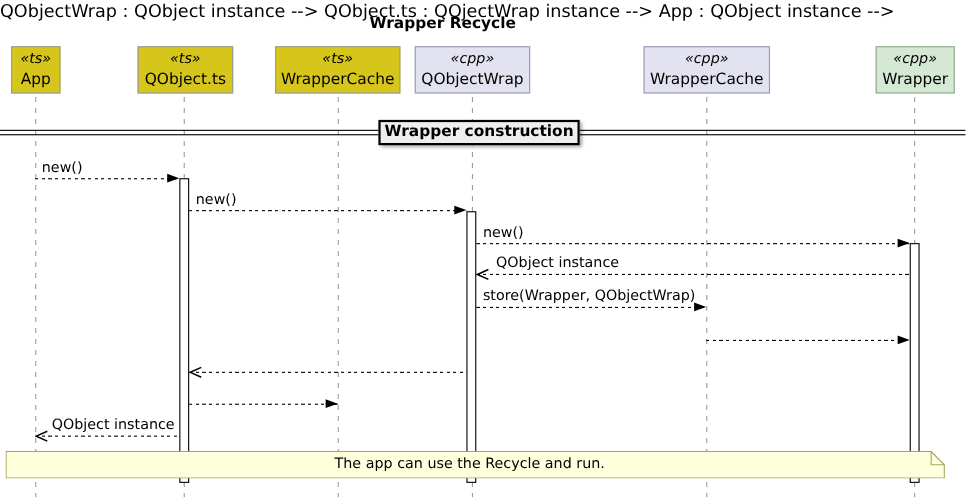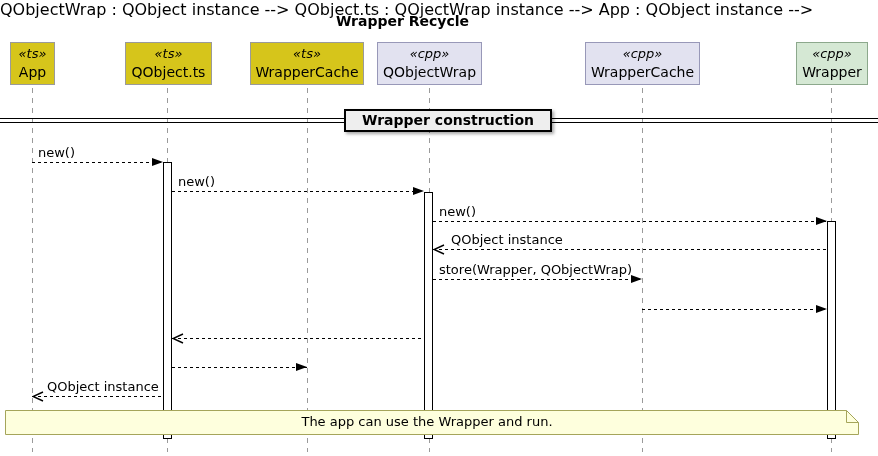--- a/index.html
+++ b/index.html
@@ -24,21 +24,21 @@
   }
   .p-ts      { background:#D6C51B; border-color:#9a9a9a; }
   .p-cpp     { background:#E2E2F0; border-color:#9898B8; }
   .p-qobject { background:#D5E8D4; border-color:#8CA88C; }
   .stereo { font-style:italic; font-size:13px; }
   .divider-line {
     position:absolute; left:0; top:118px; width:878px; height:3px;
     border-top:1px solid #000; border-bottom:1px solid #000;
   }
   .divider-box {
-    position:absolute; left:344px; top:109px; width:208px; height:23px;
+    position:absolute; left:344px; top:109px; width:183px; height:23px;
     box-sizing:border-box; background:#EEEEEE; border:2px solid #000;
     font-size:14px; font-weight:bold; text-align:center; line-height:19px;
     box-shadow:2px 2px 3px rgba(0,0,0,0.35);
   }
   .activation {
     position:absolute; width:9px; box-sizing:border-box;
     background:#fff; border:1px solid #000;
   }
   .msg-line {
     position:absolute; height:1px;
@@ -156,15 +156,15 @@
   </svg>
   <div class="msg-label" style="left:47px; top:379px;">QObject instance</div>
 
   
   <div class="note-wrap">
     <svg width="854" height="25">
       <path d="M0.5,0.5 L841.5,0.5 L853.5,12.5 L853.5,24.5 L0.5,24.5 Z" fill="#FEFFDD" stroke="#A5A55A"></path>
       <path d="M841.5,0.5 L841.5,12.5 L853.5,12.5" fill="none" stroke="#A5A55A"></path>
     </svg>
   </div>
-  <div class="note-text">The app can use the Wrapper and run.</div>
+  <div class="note-text">The app can use the Recycle and run.</div>
 
 </div>
 
 </body></html>

